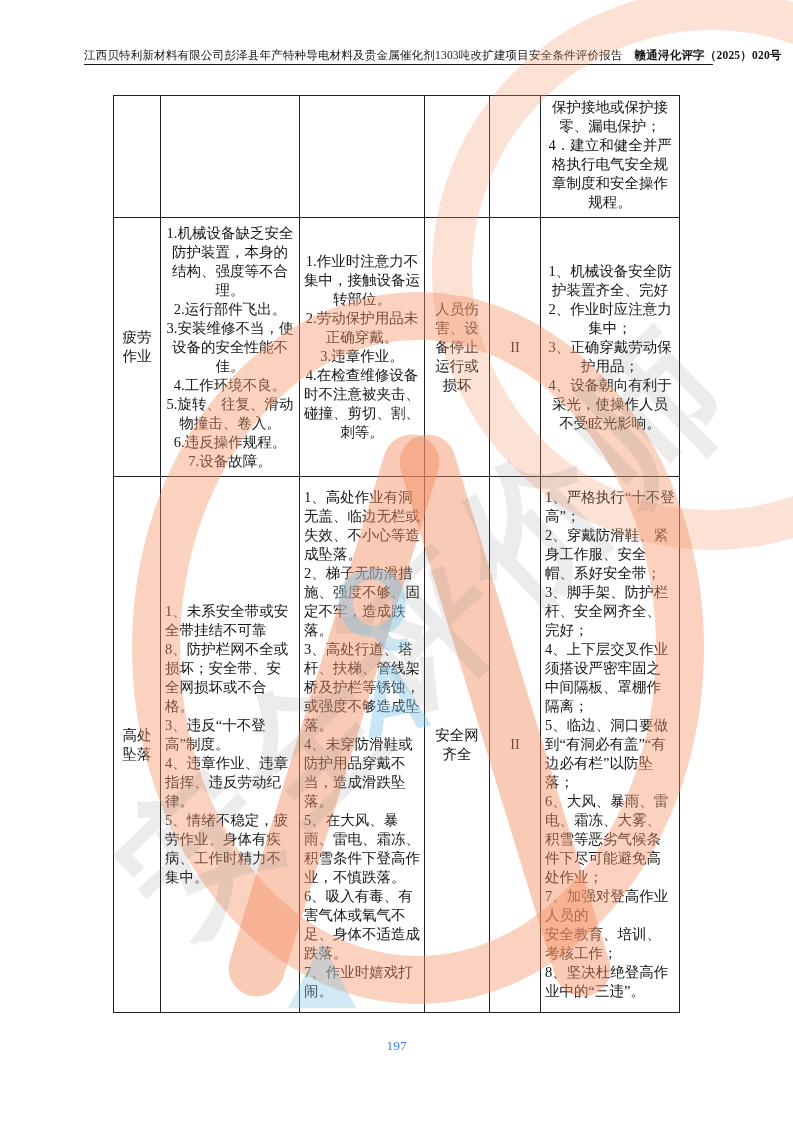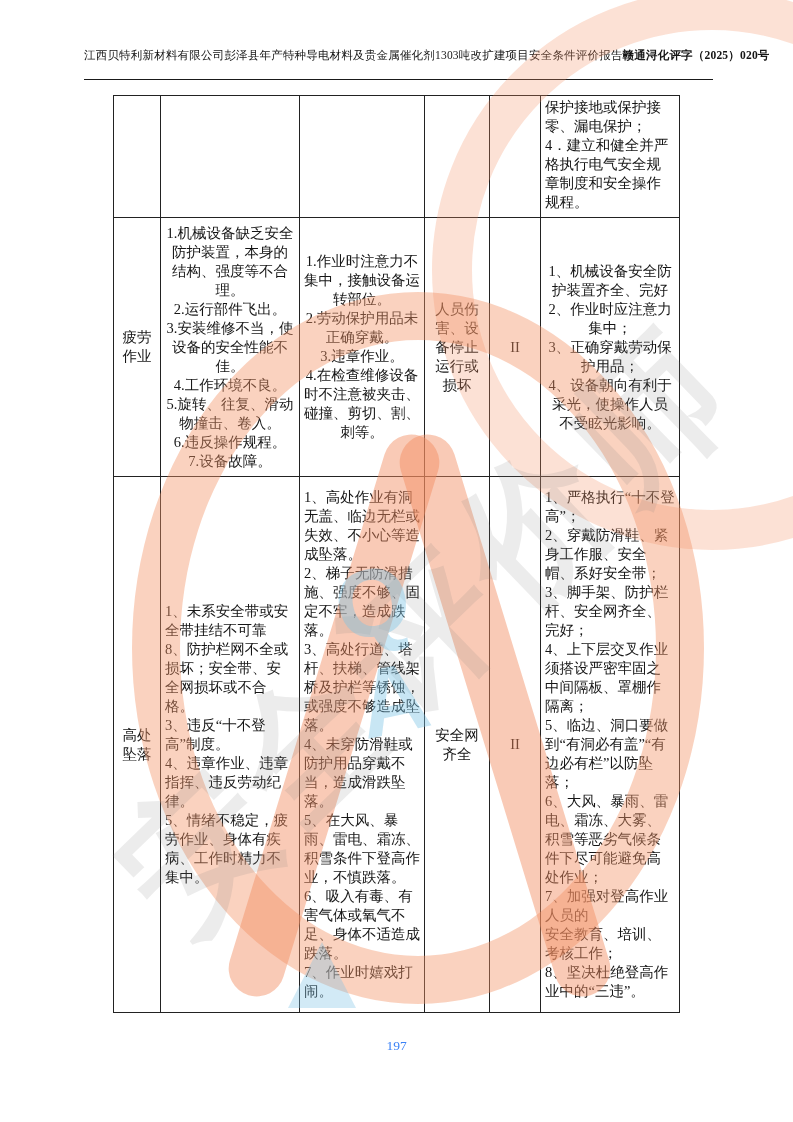--- a/index.html
+++ b/index.html
@@ -12,43 +12,43 @@
     font-family:"Liberation Serif","DejaVu Serif",serif;
     color:#151515;
   }
   .page { position:absolute; inset:0; background:#fff; }
 
   
   .header {
     position:absolute; left:84px; right:80px; top:48px;
     display:flex; justify-content:space-between; align-items:flex-end;
     border-bottom:1.6px solid #1a1a1a;
-    padding-bottom:16px;
+    padding-bottom:1px;
     font-size:11.5px; letter-spacing:0.2px; white-space:nowrap;
   }
-  .header .h-right { font-weight:bold; margin-left:0; }
+  .header .h-right { font-weight:bold; margin-left:12px; }
 
   
   table.hz {
     position:absolute; left:113px; top:95px;
     border-collapse:collapse; table-layout:fixed; z-index:1;
   }
   table.hz td {
     border:1.4px solid #222;
     padding:2px 4px;
     vertical-align:middle;
     font-size:14.5px; line-height:19px;
   }
   .cw {
     overflow:hidden;
     display:flex; align-items:center; justify-content:flex-start;
     white-space:pre-line; text-align:left; width:100%;
   }
   .cw.center { justify-content:center; text-align:center; }
-  .h1 .cw { height:117px; }
+  .h1 .cw { height:117px;text-align:center; }
   .h2 .cw { height:254px;text-align:center; }
   .h3 .cw { height:531px; }
   .topalign { align-items:flex-start; }
 
   
   .footer {
     position:absolute; top:1038px; left:0; width:793px;
     text-align:center; font-size:13.5px; color:#3b82f6;
   }
 

